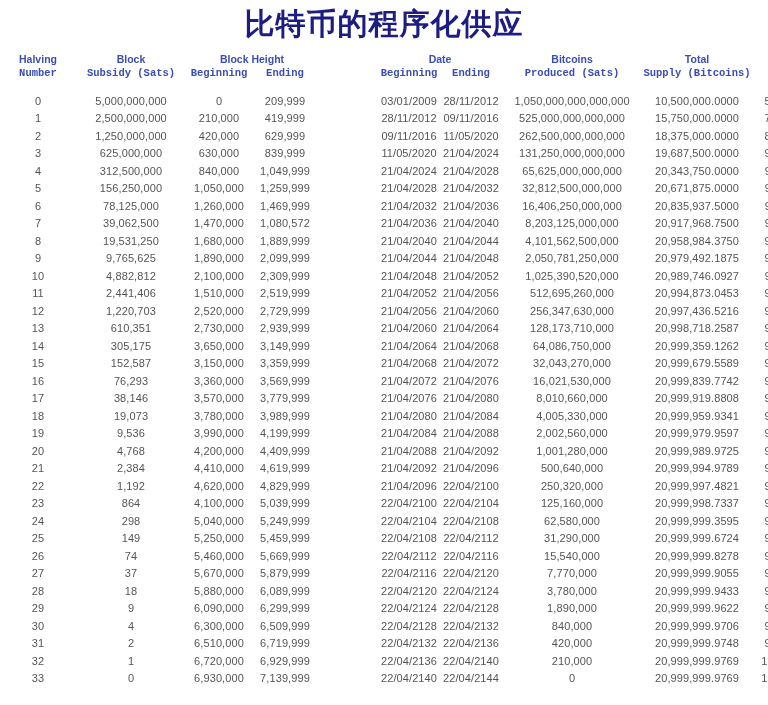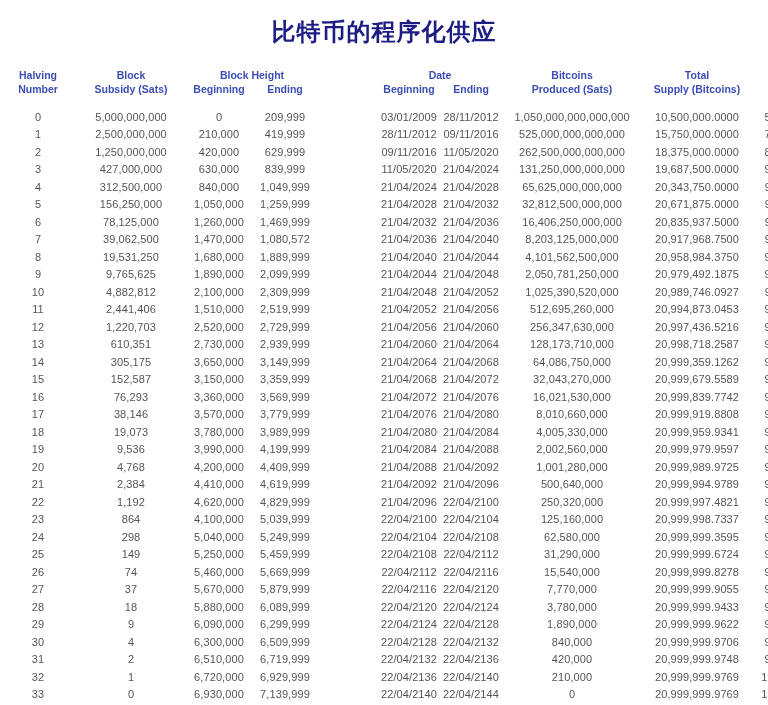--- a/index.html
+++ b/index.html
@@ -1,39 +1,39 @@
 <!DOCTYPE html>
 <html><head>
 <meta charset="utf-8">
 <style>
   html, body { margin: 0; padding: 0; background: #ffffff; }
   body { width: 768px; height: 705px; overflow: hidden; font-family: "Liberation Sans", "DejaVu Sans", sans-serif; }
   .title {
     text-align: center;
     font-family: "DejaVu Sans", sans-serif;
-    font-size: 24px;
+    font-size: 30px;
     color: #1c1c82;
-    margin: 8px;
+    margin: 0;
     padding-top: 4px;
     height: 48px;
     line-height: 40px;
     letter-spacing: 1px;
   }
   table { border-collapse: collapse; width: 768px; table-layout: fixed; }
   th {
     color: #3b4db5;
     font-weight: bold;
     font-size: 10.5px;
     line-height: 13px;
     padding: 0;
     text-align: center;
     vertical-align: bottom;
   }
   thead tr.h1 th { height: 14px; margin-top: 11px; }
-  thead tr.h2 th { height: 14px; padding-bottom: 12px; }
+  thead tr.h2 th { height: 14px; padding-bottom: 12px; font-family: Liberation Mono, monospace; }
   td {
     color: #555555;
     font-size: 11px;
     height: 17.5px;
     padding: 0;
     text-align: center;
     white-space: nowrap;
     letter-spacing: 0.1px;
   }
 </style>
@@ -111,21 +111,21 @@
         <td>629,999</td>
         <td></td>
         <td>09/11/2016</td>
         <td>11/05/2020</td>
         <td>262,500,000,000,000</td>
         <td>18,375,000.0000</td>
         <td>87.50000010%</td>
       </tr>
       <tr>
         <td>3</td>
-        <td>427,000,000</td>
+        <td>625,000,000</td>
         <td>630,000</td>
         <td>839,999</td>
         <td></td>
         <td>11/05/2020</td>
         <td>21/04/2024</td>
         <td>131,250,000,000,000</td>
         <td>19,687,500.0000</td>
         <td>93.75000010%</td>
       </tr>
       <tr>

